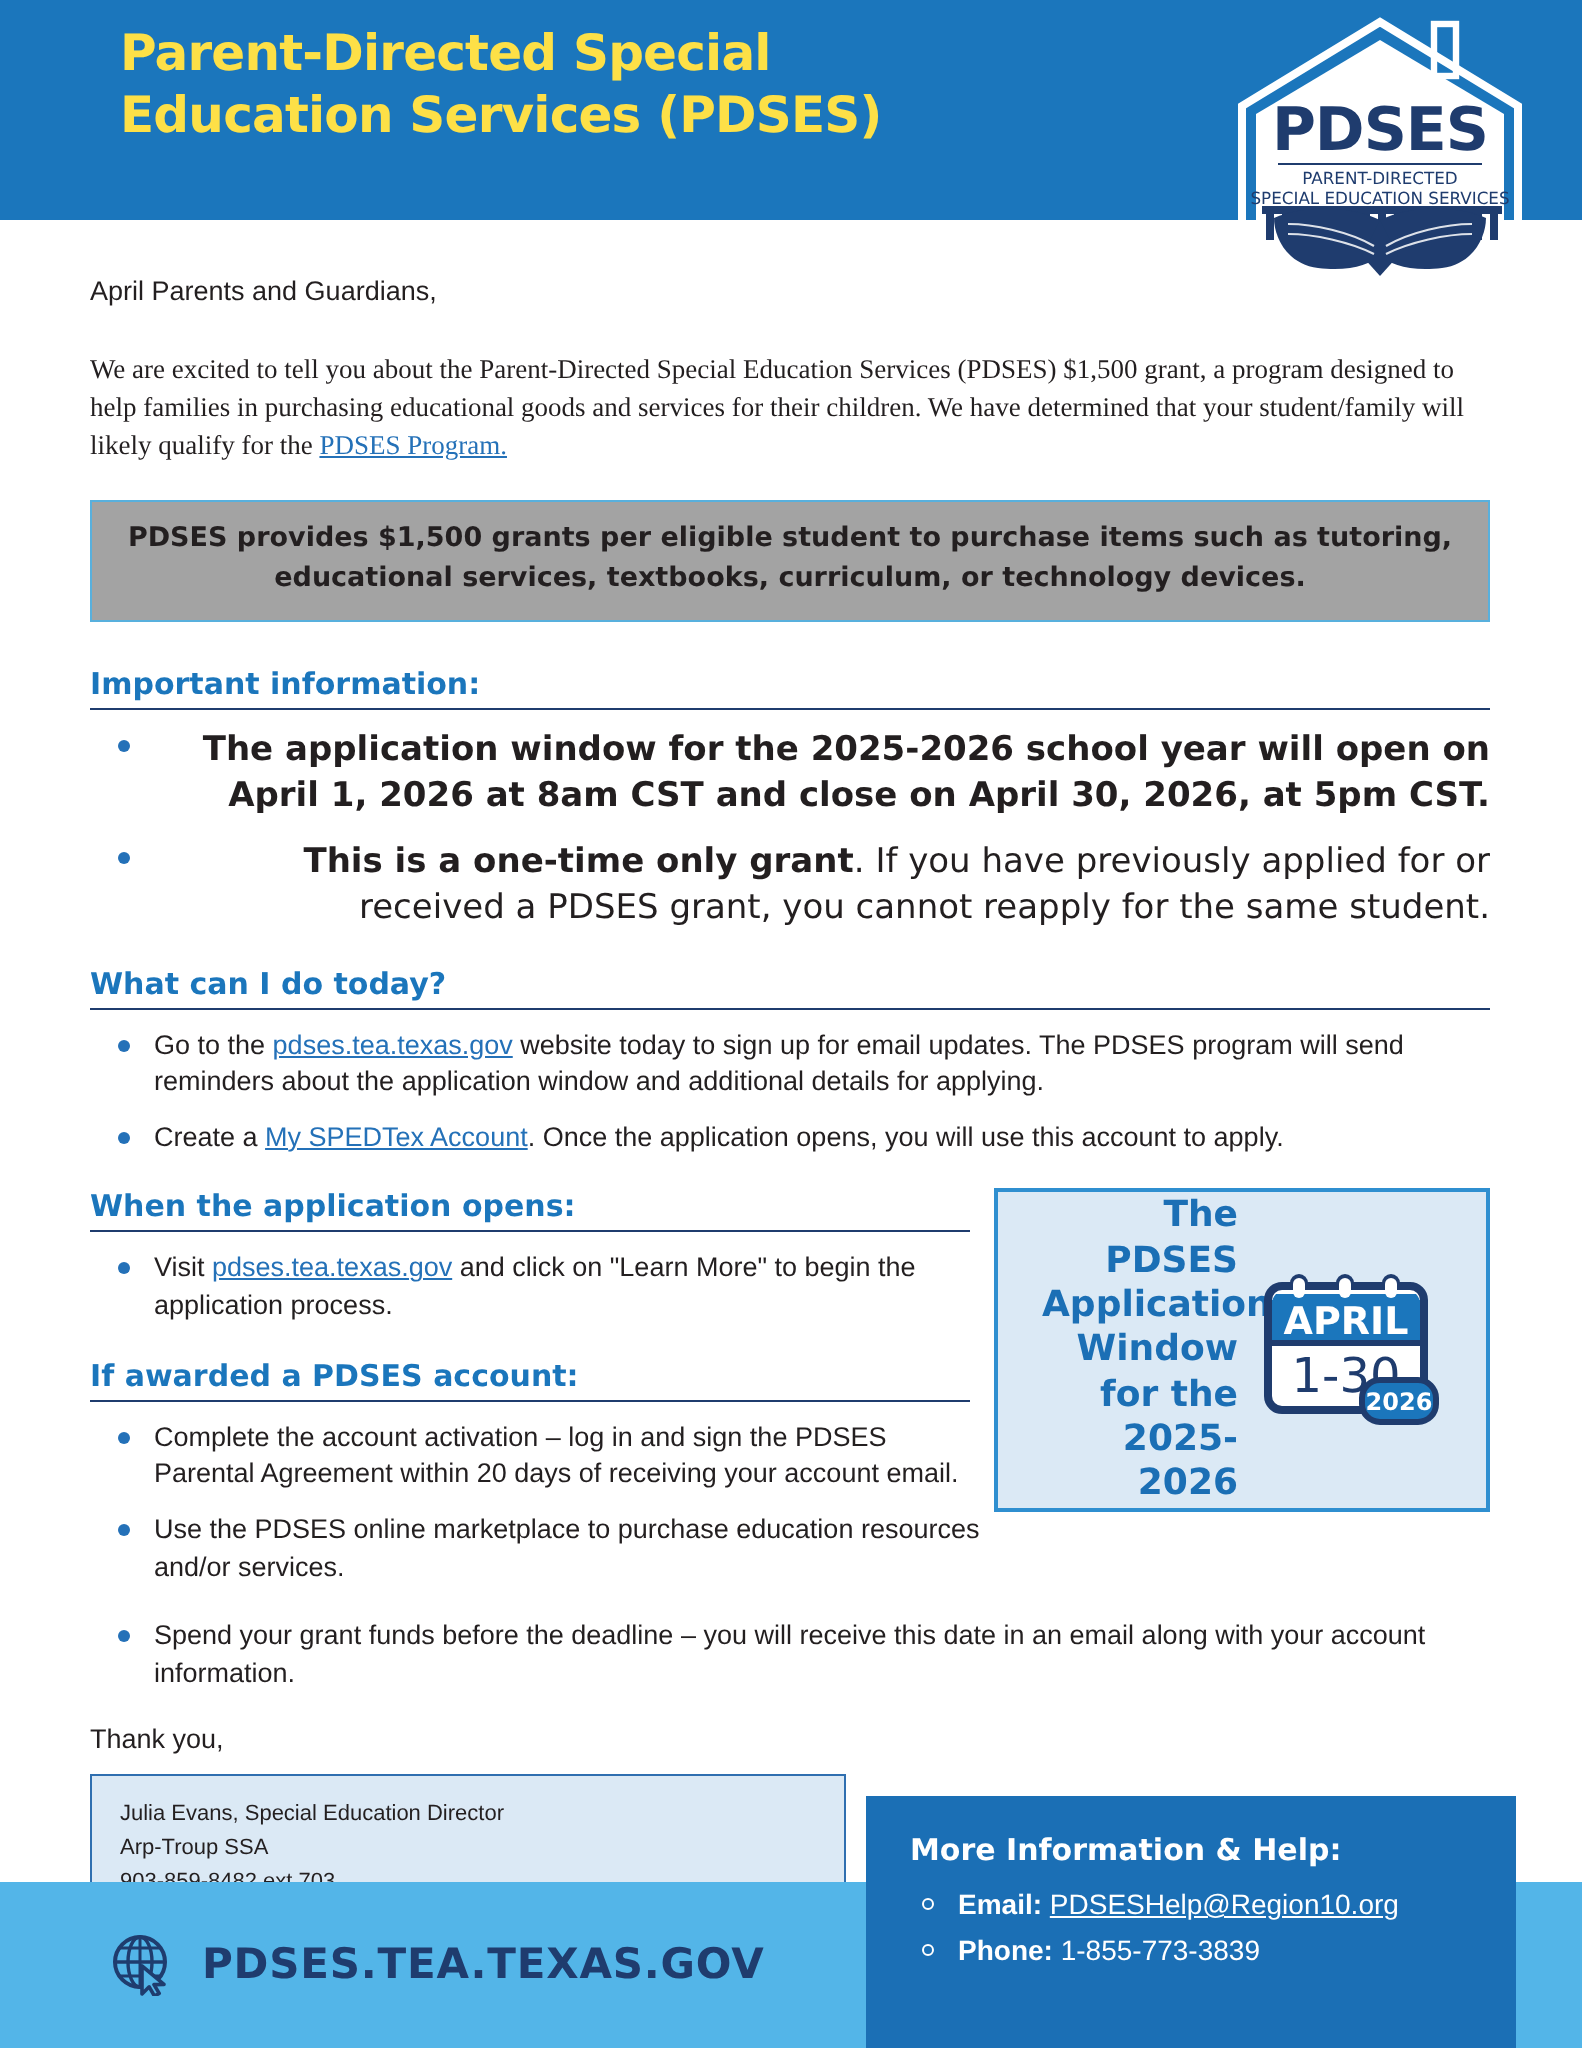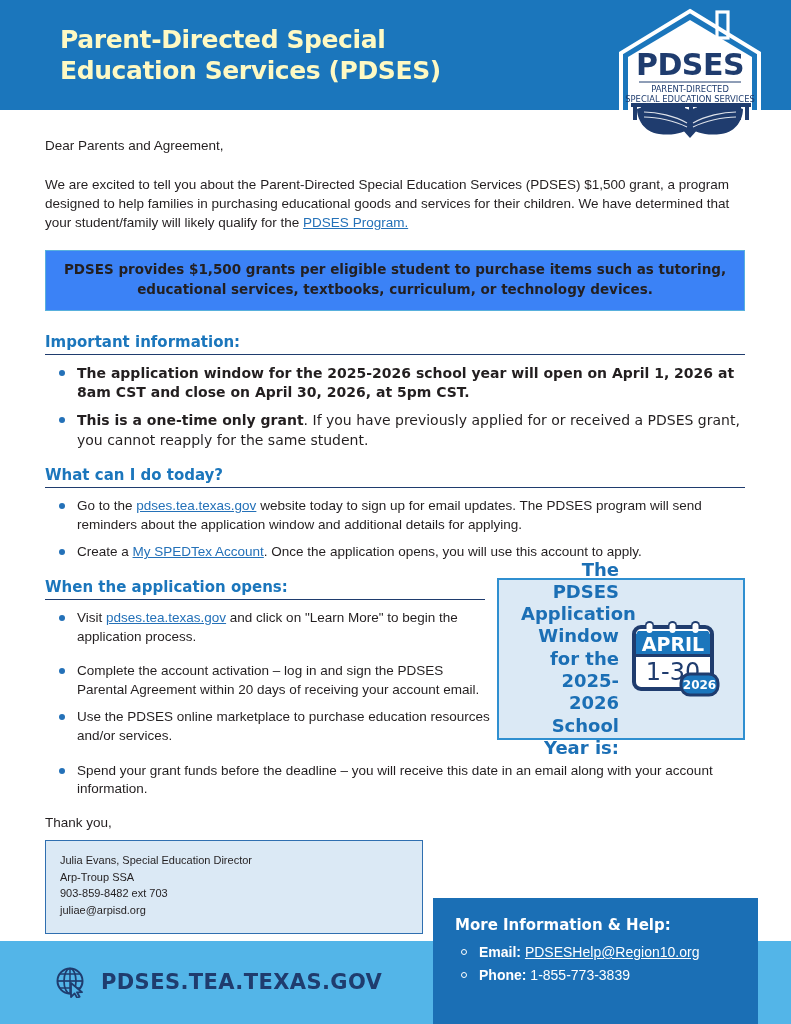--- a/index.html
+++ b/index.html
@@ -11,25 +11,25 @@
     overflow:hidden;
     position:relative;
   }
 
   
   .header{
     position:absolute;left:0;top:0;width:791px;height:110px;
     background:#1b76bc;
   }
   .header-title{
-    position:absolute;left:60px;top:24px;width:520px;
+    position:absolute;left:60px;top:11px;width:520px;
     font-family:"DejaVu Sans", sans-serif;
     font-weight:bold;
     font-size:25px;line-height:1.25;
-    color:#fef9c3;
+    color:#fde047;
     letter-spacing:-0.4px;
   }
   .header-title .l2{display:block;}
 
   
   .logo{
     position:absolute;left:613px;top:6px;width:155px;height:132px;
   }
   .logo svg{display:block;}
 
@@ -40,33 +40,33 @@
   .content{
     position:absolute;left:45px;top:28px;width:700px;
   }
 
   .salutation{
     font-family:"Liberation Sans", sans-serif;
     font-size:13.5px;color:#231f20;
     margin:0 0 22px 0;
   }
   .intro{
-    font-family:Liberation Sans, sans-serif;
+    font-family:Liberation Serif, serif;
     font-size:13.5px;line-height:1.42;color:#231f20;
     margin:0 0 18px 0;width:700px;
   }
   a.link{
     color:#2471b8;text-decoration:underline;
   }
 
   
   .callout{
     box-sizing:border-box;
     width:700px;
-    background:#3b82f6;
+    background:#a3a3a3;
     border:1.5px solid #58b0dd;
     padding:9px 14px 11px 14px;
     text-align:center;
     font-family:"DejaVu Sans", sans-serif;
     font-weight:bold;
     font-size:13.5px;line-height:1.42;
     color:#231f20;
     margin:0 0 22px 0;
   }
 
@@ -92,21 +92,21 @@
     font-size:13.5px;line-height:1.38;
     color:#231f20;
   }
   ul.bullets li:before{
     content:"";
     position:absolute;left:14px;top:6px;
     width:6px;height:6px;border-radius:50%;
     background:#2471b8;
   }
   ul.bullets li b{font-weight:bold;}
-  ul.bullets.cond li{font-family:"DejaVu Sans", sans-serif;font-size:14px;}
+  ul.bullets.cond li{font-family:"DejaVu Sans", sans-serif;font-size:17px;text-align:right;}
   ul.bullets.narrow li{width:420px;}
 
   
   .cols{position:relative;}
   .col-left{width:450px;}
 
   .calbox{
     position:absolute;left:452px;top:0;
     box-sizing:border-box;
     width:248px;height:162px;
@@ -234,21 +234,21 @@
           <path d="M123 111 C110 111 92 115 80 121"></path>
         </g>
       </g>
     </svg>
   </div>
 </div>
 
 <div class="page">
   <div class="content">
 
-    <p class="salutation">Dear Parents and Agreement,</p>
+    <p class="salutation">April Parents and Guardians,</p>
 
     <p class="intro"><span>We are excited to tell you about the Parent-Directed Special Education Services (PDSES) $1,500 grant, a program designed to help families in purchasing educational goods and services for their children. We have determined that your student/family will likely qualify for the </span><a class="link" href="#">PDSES Program.</a></p>
 
     <div class="callout">PDSES provides $1,500 grants per eligible student to purchase items such as tutoring, educational services, textbooks, curriculum, or technology devices.</div>
 
     <div class="section-head">Important information:</div>
     <ul class="bullets cond">
       <li><b>The application window for the 2025-2026 school year will open on April 1, 2026 at 8am CST and close on April 30, 2026, at 5pm CST.</b><span></span></li>
       <li><b>This is a one-time only grant</b><span>. If you have previously applied for or received a PDSES grant, you cannot reapply for the same student.</span></li>
     </ul>
@@ -260,35 +260,35 @@
     </ul>
 
     <div class="cols">
       <div class="col-left">
 
         <div class="section-head narrow">When the application opens:</div>
         <ul class="bullets narrow">
           <li><span>Visit </span><a class="link" href="#">pdses.tea.texas.gov</a><span> and click on "Learn More" to begin the application process.</span></li>
         </ul>
 
+        <div class="section-head narrow">If awarded a PDSES account:</div>
         <ul class="bullets narrow">
           <li>Complete the account activation – log in and sign the PDSES Parental Agreement within 20 days of receiving your account email.</li>
           <li>Use the PDSES online marketplace to purchase education resources and/or services.</li>
         </ul>
       </div>
 
       <div class="calbox">
         <div class="calbox-inner">
           <div class="calbox-text">
             <div>The PDSES</div>
             <div>Application</div>
             <div>Window</div>
             <div>for the</div>
             <div>2025-2026</div>
-            <div>School Year is:</div>
           </div>
 
           <svg class="calendar-icon" viewBox="0 0 92 82" xmlns="http://www.w3.org/2000/svg">
 
             <rect x="16" y="3" width="9" height="13" rx="4.5" fill="#1f3c6e"></rect>
             <rect x="39" y="3" width="9" height="13" rx="4.5" fill="#1f3c6e"></rect>
             <rect x="62" y="3" width="9" height="13" rx="4.5" fill="#1f3c6e"></rect>
 
             <rect x="5" y="9" width="78" height="62" rx="7" fill="#ffffff" stroke="#1f3c6e" stroke-width="4"></rect>
 

